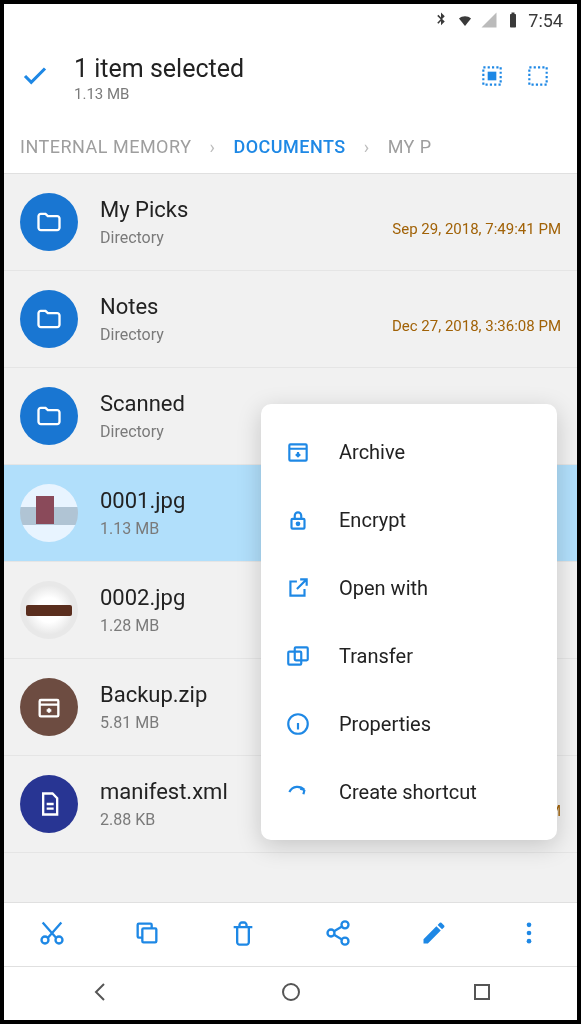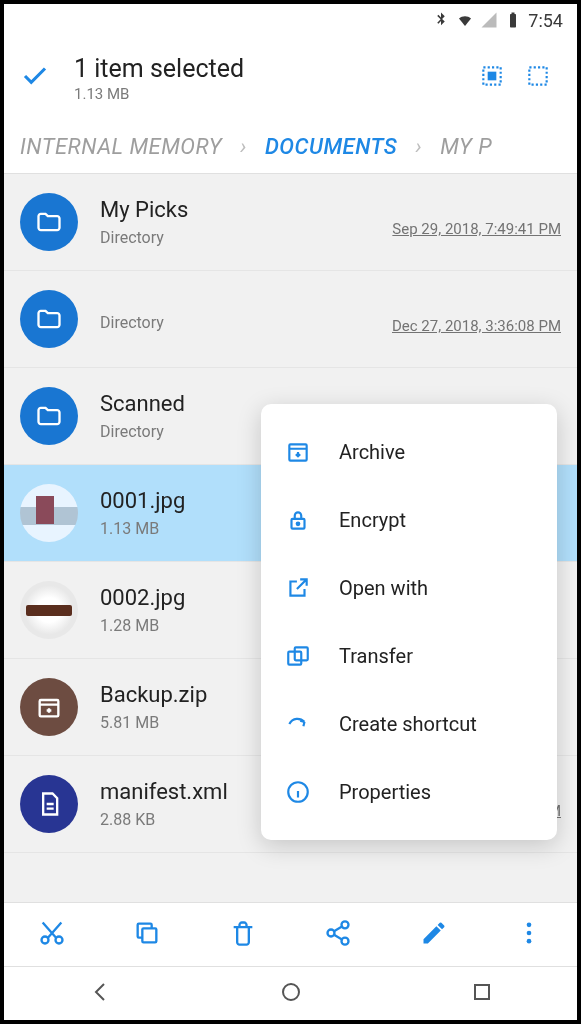--- a/index.html
+++ b/index.html
@@ -13,41 +13,41 @@
 
 .header { height:84px; display:flex; align-items:center; padding:0 16px; }
 .check { color:#1E88E5; }
 .header-titles { margin-left:24px; flex:1; }
 .hdr-title { font-size:25px; color:#222; }
 .hdr-sub { font-size:15px; color:#7a7a7a; margin-top:2px; }
 .hdr-btn { color:#1E88E5; padding:10px; }
 
 
 .crumb { height:54px; display:flex; align-items:center; padding:0 16px; gap:18px; border-bottom:1px solid #e0e0e0; overflow:hidden; white-space:nowrap; }
-.crumb span { font-size:22px; color:#9e9e9e; letter-spacing:0.5px;font-style:italic; }
+.crumb span { font-size:18px; color:#9e9e9e; letter-spacing:0.5px; }
 .crumb .active { color:#1E88E5; font-weight:500; }
 .crumb .chev { color:#bdbdbd; }
 
 
 .list { flex:1; background:#f1f1f1; overflow:hidden; }
 .row { height:97px; display:flex; align-items:center; padding:16px 16px; border-bottom:1px solid #e5e5e5; background:#f1f1f1; }
 .row.sel { background:#b1dffb; }
 .avatar { width:58px; height:58px; border-radius:50%; flex-shrink:0; display:flex; align-items:center; justify-content:center; }
 .av-blue { background:#1976D2; }
 .av-brown { background:#6d4c41; }
 .av-indigo { background:#283593; }
 .av-img1 { background:linear-gradient(180deg,#e8f4ff 40%,#b0c4d4 40%,#b0c4d4 70%,#e8f4ff 70%); position:relative; }
 .av-img1::after { content:""; position:absolute; left:28%; top:20%; width:18px; height:28px; background:#8a4a5a; }
 .av-img2 { background:radial-gradient(ellipse at center,#fff 30%,#e8e8e8 60%); position:relative; overflow:hidden; }
 .av-img2::after { content:""; position:absolute; left:10%; top:42%; width:80%; height:18%; background:#5a2e1e; border-radius:2px; }
 .avatar svg { width:28px; height:28px; }
 .row-txt { margin-left:22px; flex:1; min-width:0; }
 .row-title { font-size:22px; color:#222; }
 .row-sub { font-size:16px; color:#7a7a7a; margin-top:6px; }
-.row-date { font-size:15px; color:#737373; align-self:flex-end; margin-bottom:16px; white-space:nowrap;text-decoration:underline; }
+.row-date { font-size:15px; color:#a16207; align-self:flex-end; margin-bottom:16px; white-space:nowrap; }
 
 
 .popup { position:absolute; right:24px; top:404px; width:296px; background:#fff; border-radius:10px; box-shadow:0 6px 24px rgba(0,0,0,0.18); padding:14px 0; z-index:10; }
 .pop-item { height:68px; display:flex; align-items:center; padding:0 24px; gap:28px; }
 .pop-item svg { width:26px; height:26px; flex-shrink:0; }
 .pop-label { font-size:20px; color:#222; }
 
 
 .toolbar { height:64px; display:flex; align-items:center; justify-content:space-around; border-top:1px solid #e0e0e0; background:#fff; }
 .tb-btn { color:#1E88E5; padding:10px 14px; }
@@ -125,20 +125,21 @@
       <div class="row-date">Sep 29, 2018, 7:49:41 PM</div>
     </div>
 
     <div class="row">
       <div class="avatar av-blue">
         <svg viewBox="0 0 24 24" fill="none" stroke="#fff" stroke-width="2">
             <path d="M3 7c0-1 1-2 2-2h4l2 2h8c1 0 2 1 2 2v8c0 1-1 2-2 2H5c-1 0-2-1-2-2V7z"></path>
           </svg>
       </div>
       <div class="row-txt">
+        <div class="row-title">Notes</div>
         <div class="row-sub">Directory</div>
       </div>
       <div class="row-date">Dec 27, 2018, 3:36:08 PM</div>
     </div>
 
     <div class="row">
       <div class="avatar av-blue">
         <svg viewBox="0 0 24 24" fill="none" stroke="#fff" stroke-width="2">
             <path d="M3 7c0-1 1-2 2-2h4l2 2h8c1 0 2 1 2 2v8c0 1-1 2-2 2H5c-1 0-2-1-2-2V7z"></path>
           </svg>
@@ -279,24 +280,24 @@
   </div>
   <div class="pop-item">
     <svg viewBox="0 0 24 24" fill="none" stroke="#1E88E5" stroke-width="2">
         <rect x="3" y="8" width="12" height="12" rx="1"></rect>
         <rect x="9" y="4" width="12" height="12" rx="1"></rect>
       </svg>
     <span class="pop-label">Transfer</span>
   </div>
   <div class="pop-item">
     <svg viewBox="0 0 24 24" fill="none" stroke="#1E88E5" stroke-width="2">
-        <path d="M4 12c3-6 10-6 14-2m0 0l-4-1m4 1l-1 4"></path>
-      </svg>
-    <span class="pop-label">Create shortcut</span>
-  </div>
-  <div class="pop-item">
-    <svg viewBox="0 0 24 24" fill="none" stroke="#1E88E5" stroke-width="2">
         <circle cx="12" cy="12" r="9"></circle>
         <path d="M12 8h.01M11 12h1v4h1"></path>
       </svg>
     <span class="pop-label">Properties</span>
   </div>
+  <div class="pop-item">
+    <svg viewBox="0 0 24 24" fill="none" stroke="#1E88E5" stroke-width="2">
+        <path d="M4 12c3-6 10-6 14-2m0 0l-4-1m4 1l-1 4"></path>
+      </svg>
+    <span class="pop-label">Create shortcut</span>
+  </div>
 </div>
 
 </body></html>

